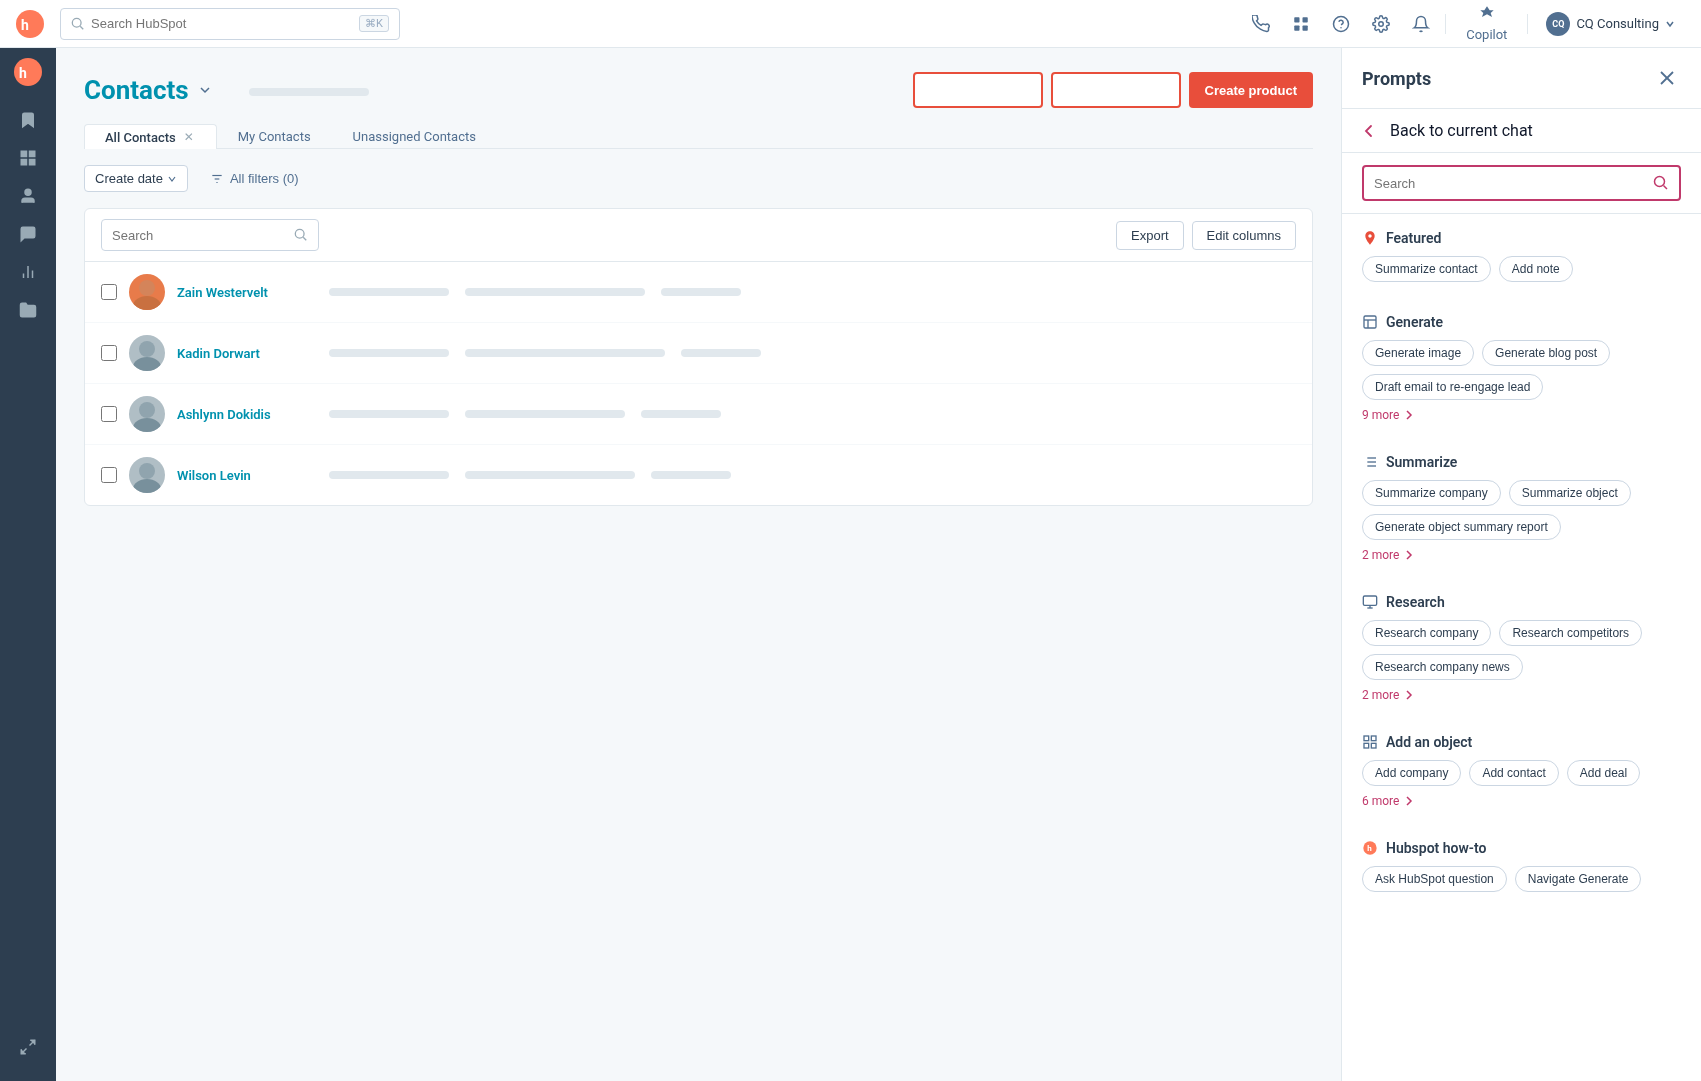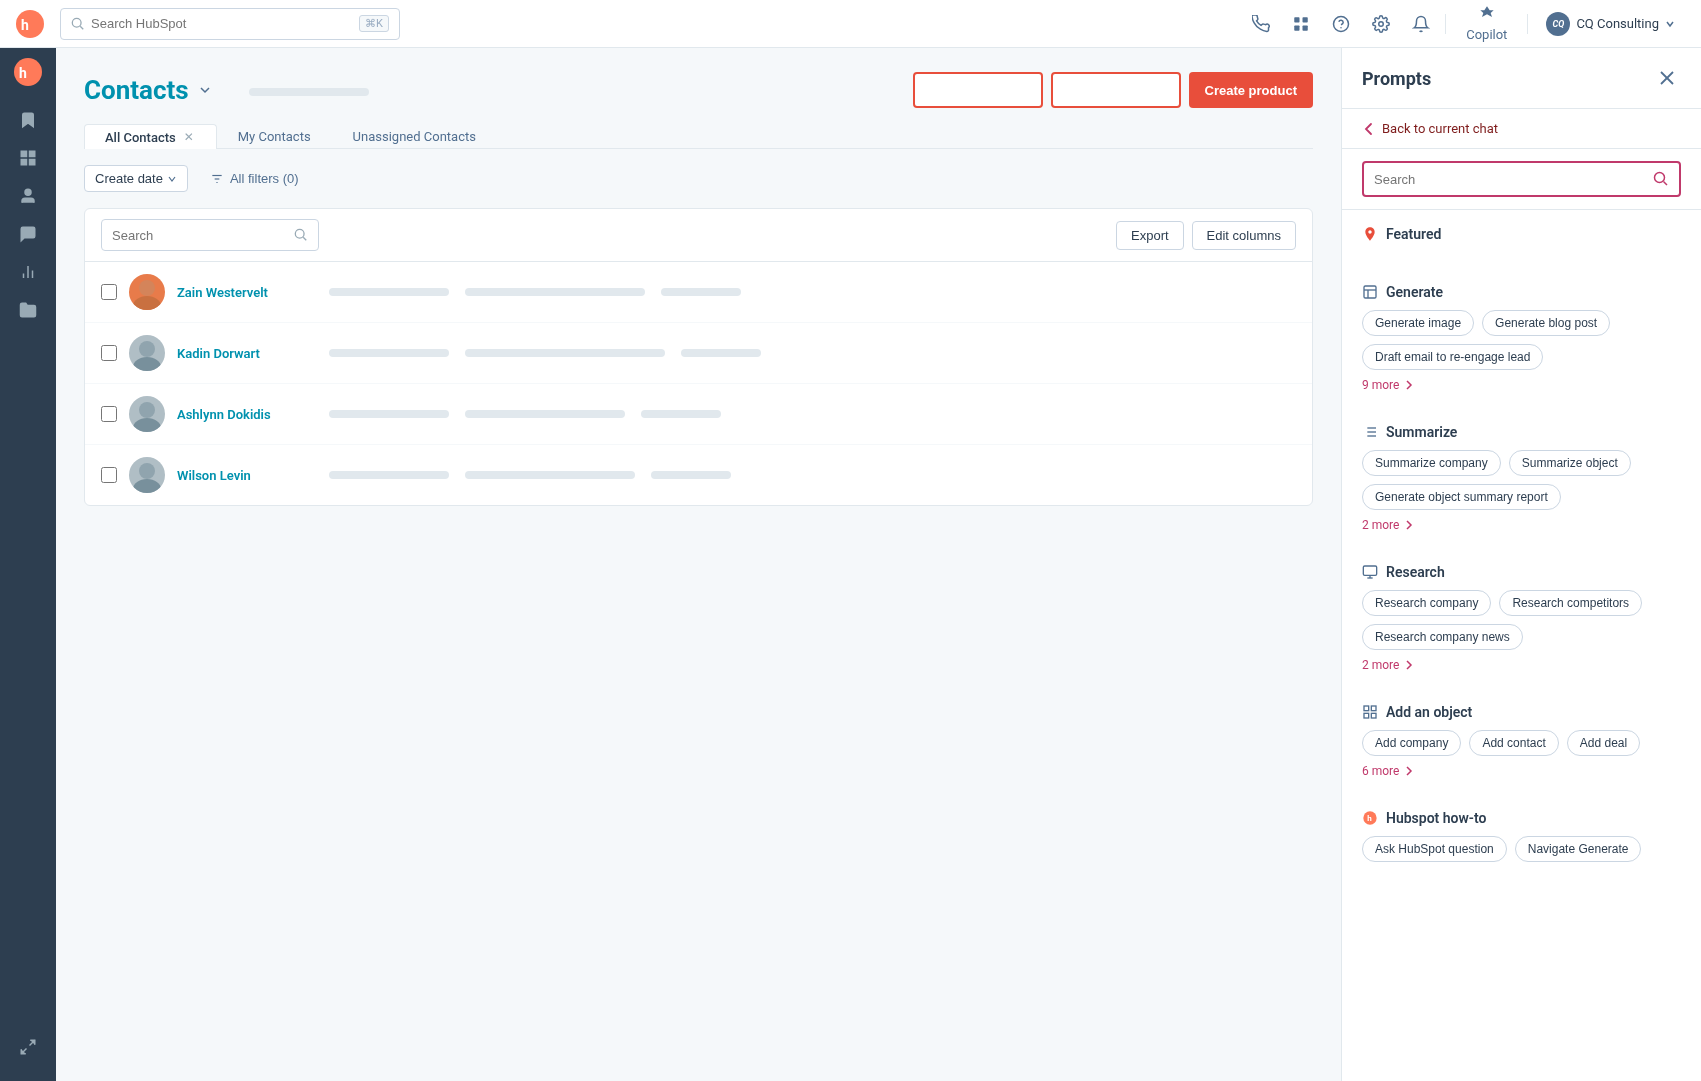--- a/index.html
+++ b/index.html
@@ -7,21 +7,21 @@
     .sidebar-icon { width: 36px; height: 36px; display: flex; align-items: center; justify-content: center; color: #99aab5; border-radius: 4px; cursor: pointer; }
     .sidebar-icon svg { width: 18px; height: 18px; fill: currentColor; }
     .search-box { flex: 0 0 320px; height: 32px; border: 1px solid #cbd6e2; border-radius: 4px; display: flex; align-items: center; padding: 0 10px; gap: 6px; background: #fff; }
     .search-box input { border: none; outline: none; font-size: 13px; color: #516f90; flex: 1; }
     .search-box .kbd { font-size: 11px; color: #99acc2; background: #f5f8fa; border: 1px solid #cbd6e2; border-radius: 3px; padding: 1px 5px; }
     .nav-icons { display: flex; align-items: center; gap: 8px; margin-left: auto; }
     .nav-icon-btn { width: 32px; height: 32px; display: flex; align-items: center; justify-content: center; color: #516f90; cursor: pointer; border-radius: 4px; }
     .nav-divider { width: 1px; height: 20px; background: #e1e8ed; }
     .copilot-btn { display: flex; align-items: center; gap: 6px; padding: 6px 12px; border-radius: 4px; cursor: pointer; color: #516f90; font-size: 13px; flex-direction: column; }
     .company-btn { display: flex; align-items: center; gap: 6px; padding: 6px 10px; border-radius: 4px; cursor: pointer; font-size: 13px; color: #2d3e50; }
-    .company-avatar { width: 24px; height: 24px; border-radius: 50%; background: #516f90; display: flex; align-items: center; justify-content: center; color: white; font-size: 10px; font-weight: bold; font-style: italic; }
+    .company-avatar { width: 24px; height: 24px; border-radius: 50%; background: #516f90; display: flex; align-items: center; justify-content: center; color: white; font-size: 10px; font-weight: bold; }
 
     
     .page-header { display: flex; align-items: center; gap: 28px; margin-bottom: 16px; }
     .page-title { font-size: 24px; font-weight: 700; color: #0091ae; display: flex; align-items: center; gap: 8px; }
     .header-actions { margin-left: auto; display: flex; gap: 8px; }
     .btn-outline-red { border: 2px solid #e84e3b; color: #e84e3b; background: #fff; border-radius: 4px; padding: 8px 20px; cursor: pointer; font-size: 13px; font-weight: 500; height: 36px; display: flex; align-items: center; }
     .btn-solid-red { border: none; background: #e84e3b; color: #fff; border-radius: 4px; padding: 8px 16px; cursor: pointer; font-size: 13px; font-weight: 600; height: 36px; display: flex; align-items: center; }
     .loading-bar { width: 120px; height: 8px; background: #e1e8ed; border-radius: 4px; margin-top: 4px; }
 
     
@@ -48,21 +48,21 @@
     .contact-avatar { width: 36px; height: 36px; border-radius: 50%; flex-shrink: 0; background: #ddd; overflow: hidden; display: flex; align-items: center; justify-content: center; }
     .contact-name { font-size: 13px; font-weight: 600; color: #0091ae; cursor: pointer; min-width: 140px; }
     .placeholder-bar { height: 8px; border-radius: 4px; background: #e1e8ed; }
     .contact-data { display: flex; gap: 16px; flex: 1; align-items: center; }
 
     
     .prompts-panel { width: 360px; min-width: 360px; background: #fff; border-left: 1px solid #e1e8ed; display: flex; flex-direction: column; height: 100%; overflow-y: auto; padding-bottom: 7px; }
     .prompts-header { display: flex; align-items: center; justify-content: space-between; padding: 16px 20px; border-bottom: 1px solid #e1e8ed; }
     .prompts-title { font-size: 18px; font-weight: 700; color: #2d3e50; }
     .close-btn { width: 28px; height: 28px; display: flex; align-items: center; justify-content: center; color: #516f90; cursor: pointer; border-radius: 4px; }
-    .back-link { display: flex; align-items: center; gap: 6px; padding: 12px 20px; color: #7f1d1d; font-size: 13px; cursor: pointer; border-bottom: 1px solid #e1e8ed; }
+    .back-link { display: flex; align-items: center; gap: 14px; padding: 12px 20px; color: #0f172a; font-size: 16px; cursor: pointer; border-bottom: 1px solid #e1e8ed; }
     .search-prompts { padding: 12px 20px; border-bottom: 1px solid #e1e8ed; }
     .search-prompts-input { width: 100%; height: 36px; border: 2px solid #c0396b; border-radius: 4px; display: flex; align-items: center; padding: 0 10px; gap: 6px; }
     .search-prompts-input input { border: none; outline: none; font-size: 13px; flex: 1; color: #516f90; }
 
     
     .prompt-section { padding: 16px 20px 0; }
     .prompt-section-header { display: flex; align-items: center; gap: 8px; margin-bottom: 10px; color: #2d3e50; font-size: 14px; font-weight: 600; }
     .prompt-chips { display: flex; flex-wrap: wrap; gap: 8px; }
     .prompt-chip { padding: 5px 12px; border: 1px solid #cbd6e2; border-radius: 20px; font-size: 12px; color: #2d3e50; cursor: pointer; background: #fff; white-space: nowrap; }
     .more-link { display: flex; align-items: center; gap: 4px; color: #c0396b; font-size: 12px; cursor: pointer; margin-top: 8px; }
@@ -375,20 +375,24 @@
             </svg>
         </div>
       </div>
 
       <div class="prompt-section">
         <div class="prompt-section-header">
           <svg width="16" height="16" viewBox="0 0 24 24" fill="#e84e3b">
               <path d="M12 2C8.13 2 5 5.13 5 9c0 5.25 7 13 7 13s7-7.75 7-13c0-3.87-3.13-7-7-7zm0 9.5c-1.38 0-2.5-1.12-2.5-2.5S10.62 6.5 12 6.5s2.5 1.12 2.5 2.5S13.38 11.5 12 11.5z"></path>
             </svg>
           <span>Featured</span>
+        </div>
+        <div class="prompt-chips">
+          <button class="prompt-chip">Summarize contact</button>
+          <button class="prompt-chip">Add note</button>
         </div>
       </div>
 
       <div class="prompt-section" style="margin-top:16px;">
         <div class="prompt-section-header">
           <svg width="16" height="16" viewBox="0 0 24 24" fill="none" stroke="#516f90" stroke-width="2">
               <rect x="3" y="3" width="18" height="18" rx="2"></rect>
               <line x1="3" y1="9" x2="21" y2="9"></line>
               <line x1="9" y1="21" x2="9" y2="9"></line>
             </svg>

